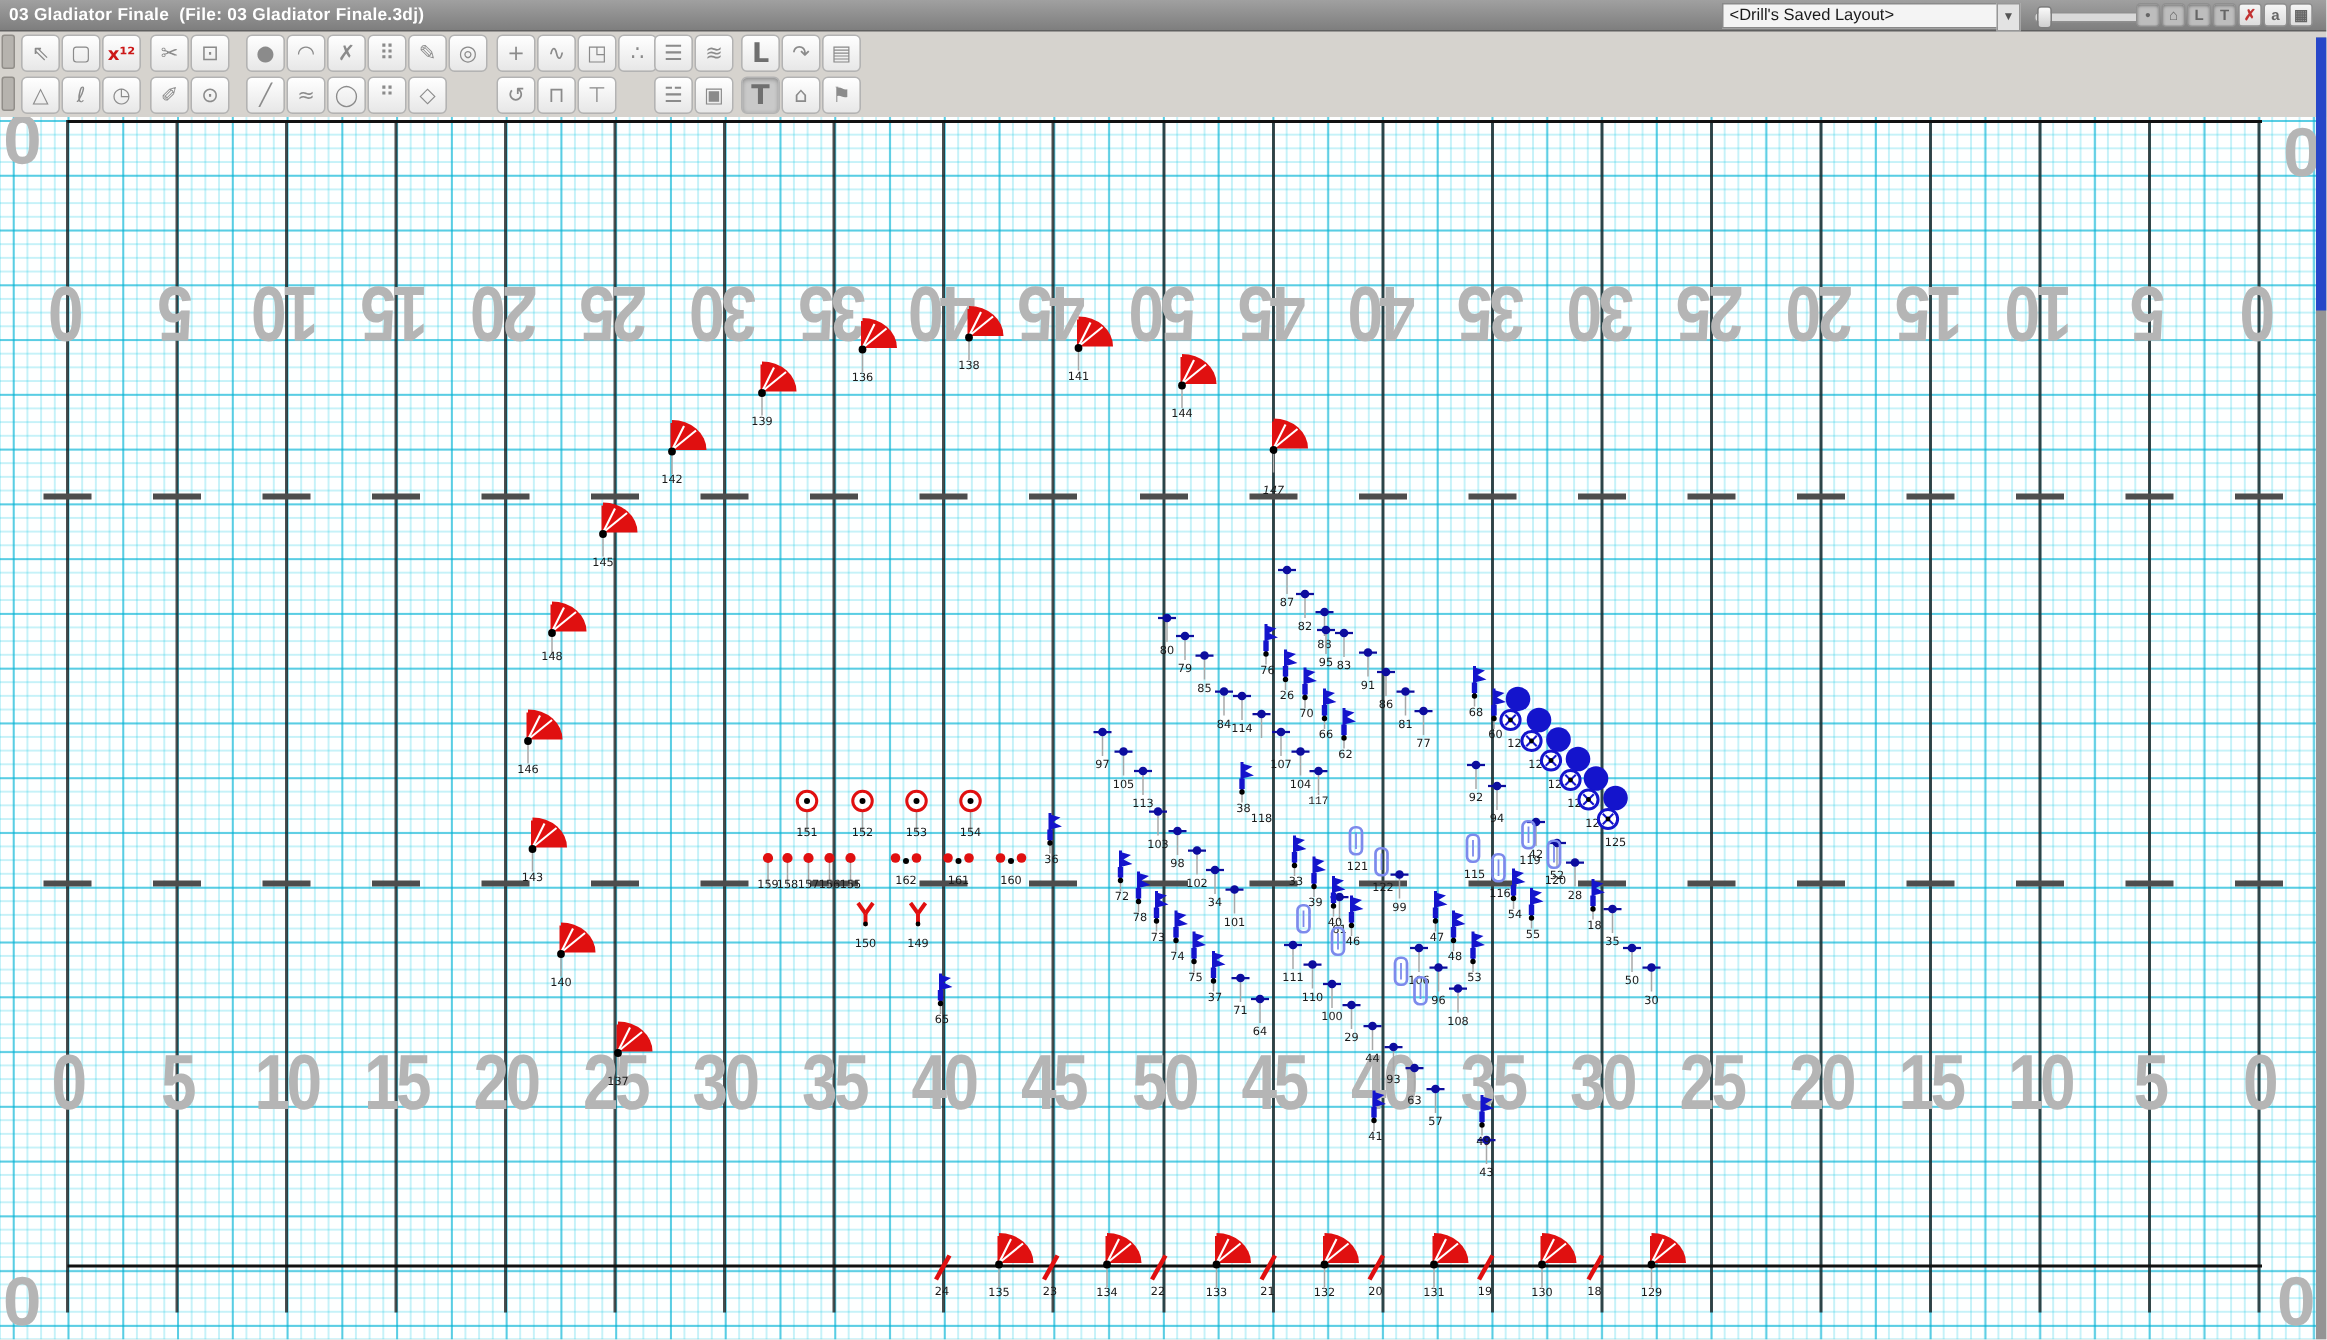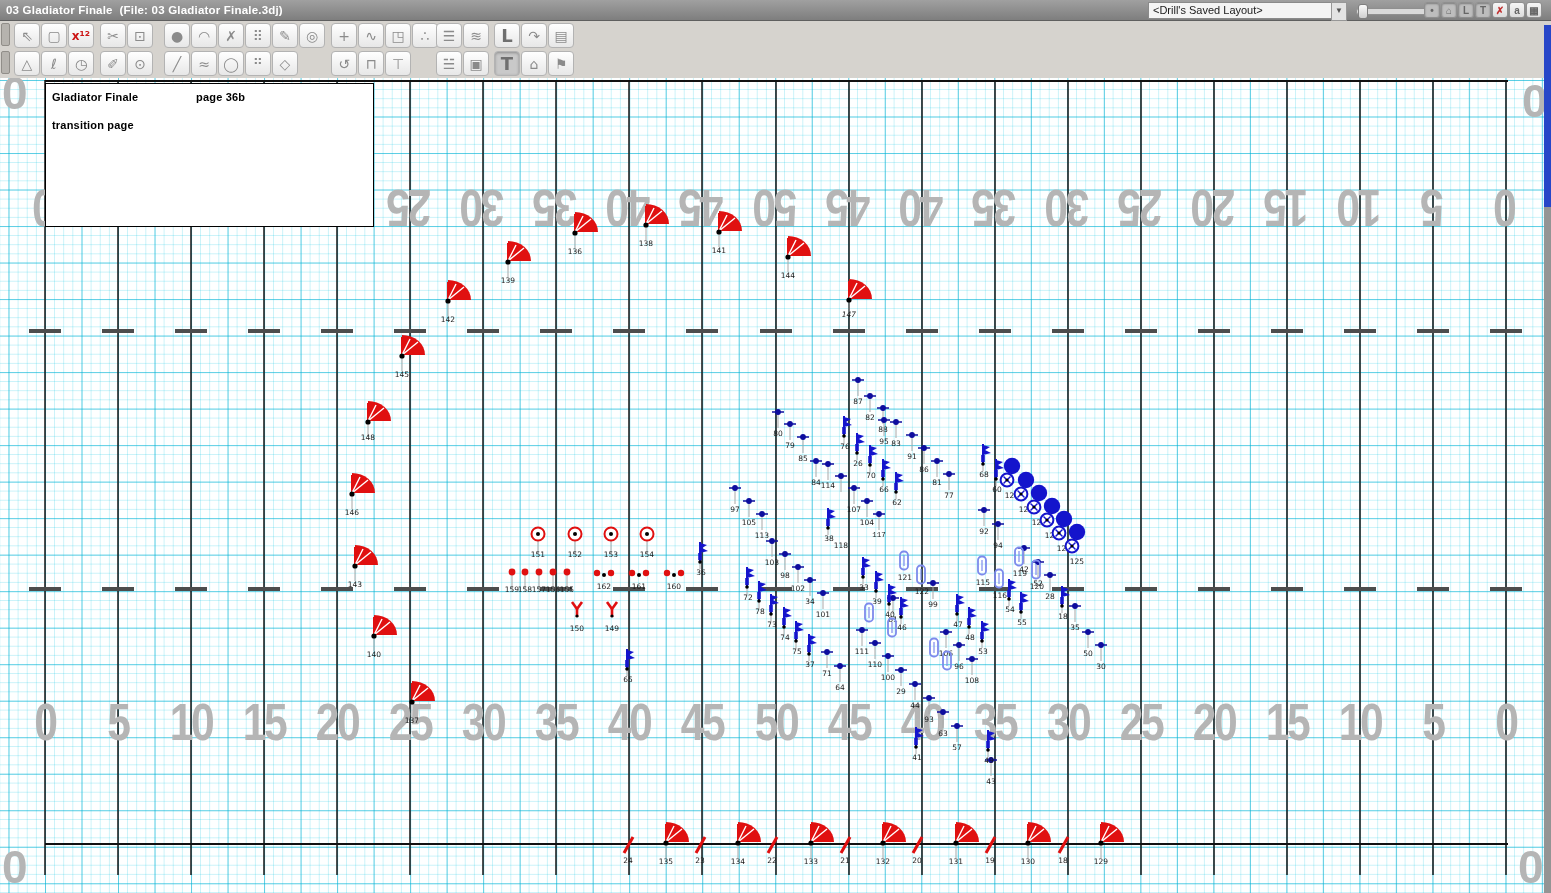--- a/index.html
+++ b/index.html
@@ -155,25 +155,20 @@
         <button class="tbtn">⌂</button>
         <button class="tbtn">⚑</button>
       </div>
     </div>
 </div>
 
 <div class="canvas" id="canvas">
   <div class="sideline" style="top:2px"></div>
   <div class="sideline" style="top:765px"></div>
 
-  <div class="notebox" style="left:45px;top:5px;width:327px;height:142px">
-    <span class="nb-line" style="left:6px;top:7px">Gladiator Finale</span>
-    <span class="nb-line" style="left:150px;top:7px">page 36b</span>
-    <span class="nb-line" style="left:6px;top:35px">transition page</span>
-  </div>
 <div class="yardline" style="left: 44px; top: 2px;"></div>
     <div class="fnum flip" style="left: 45px; top: 104px;">0</div>
     <div class="fnum" style="left: 45px; top: 618px;">0</div>
     <div class="hash" style="left: 45px; top: 251px;"></div>
     <div class="hash" style="left: 45px; top: 509px;"></div>
     <div class="yardline" style="left: 117.05px; top: 2px;"></div>
     <div class="fnum flip" style="left: 118.05px; top: 104px;">5</div>
     <div class="fnum" style="left: 118.05px; top: 618px;">5</div>
     <div class="hash" style="left: 118.05px; top: 251px;"></div>
     <div class="hash" style="left: 118.05px; top: 509px;"></div>
@@ -313,21 +308,21 @@
       </svg></div>
     <div class="plabel" style="left: 788px; top: 194px;">144</div>
     <div class="perf" style="left: 843px; top: 196px;"><svg width="34" height="46" xmlns="http://www.w3.org/2000/svg">
         <line x1="6" y1="26" x2="6" y2="41" stroke="#a8a8a8" stroke-width="1"></line>
         <line x1="6" y1="26" x2="6" y2="7" stroke="#e01010" stroke-width="2"></line>
         <path d="M6,25 L6,5 A23,20 0 0 1 29,25 Z" fill="#e01010"></path>
         <line x1="6" y1="25" x2="14" y2="9" stroke="#fff" stroke-width="1.4"></line>
         <line x1="6" y1="25" x2="22" y2="12" stroke="#fff" stroke-width="1.4"></line>
         <circle cx="6" cy="26" r="2.6" fill="#000"></circle>
       </svg></div>
-    <div class="plabel" style="left: 849px; top: 233px; font-style: italic;">147</div>
+    <div class="plabel" style="left: 849px; top: 245px; font-style: italic;">147</div>
     <div class="perf" style="left: 502px; top: 158px;"><svg width="34" height="46" xmlns="http://www.w3.org/2000/svg">
         <line x1="6" y1="26" x2="6" y2="41" stroke="#a8a8a8" stroke-width="1"></line>
         <line x1="6" y1="26" x2="6" y2="7" stroke="#e01010" stroke-width="2"></line>
         <path d="M6,25 L6,5 A23,20 0 0 1 29,25 Z" fill="#e01010"></path>
         <line x1="6" y1="25" x2="14" y2="9" stroke="#fff" stroke-width="1.4"></line>
         <line x1="6" y1="25" x2="22" y2="12" stroke="#fff" stroke-width="1.4"></line>
         <circle cx="6" cy="26" r="2.6" fill="#000"></circle>
       </svg></div>
     <div class="plabel" style="left: 508px; top: 199px;">139</div>
     <div class="perf" style="left: 442px; top: 197px;"><svg width="34" height="46" xmlns="http://www.w3.org/2000/svg">

